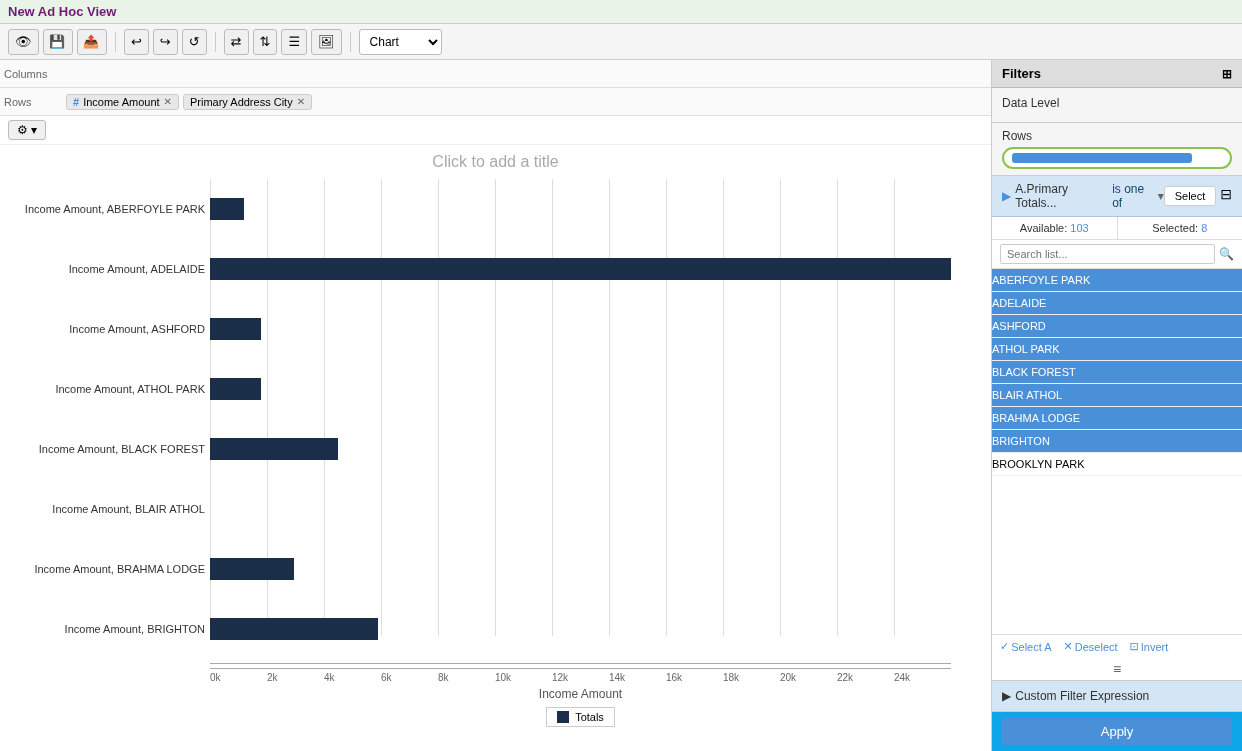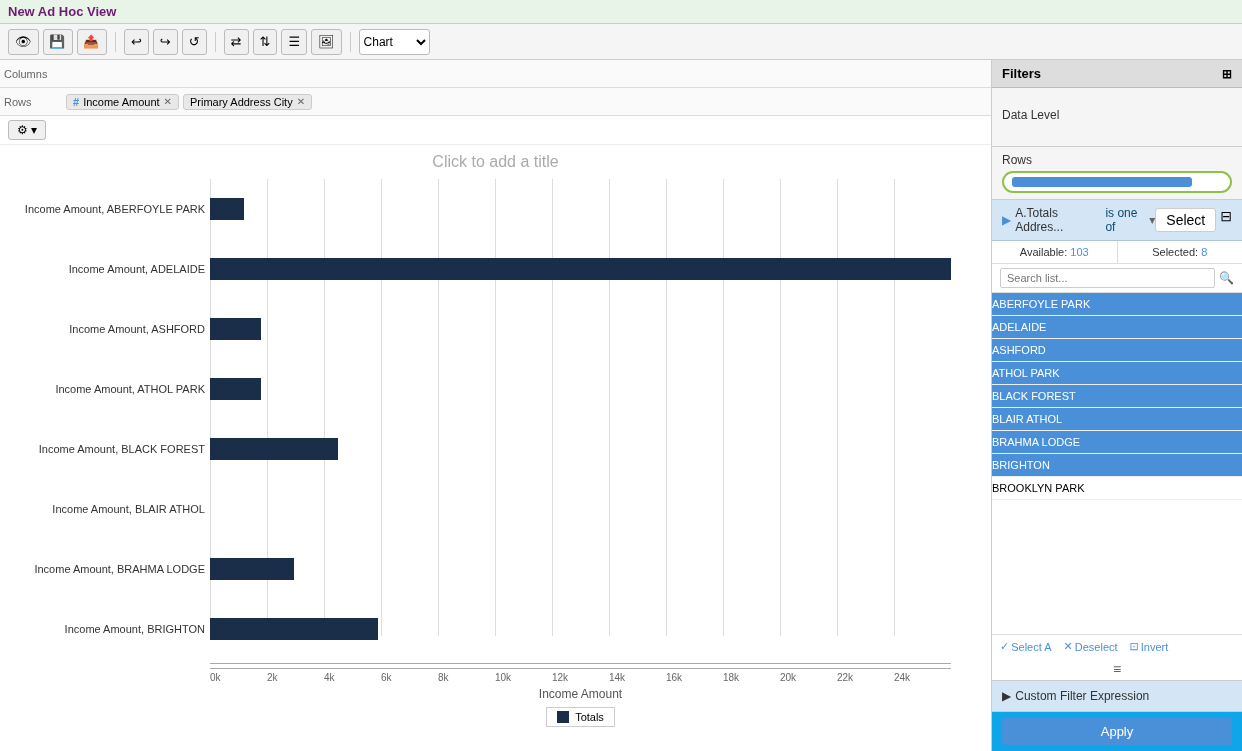--- a/index.html
+++ b/index.html
@@ -38,21 +38,21 @@
       min-width: 24px;
       height: 26px;
       display: flex;
       align-items: center;
       justify-content: center;
     }
     .toolbar-separator { width: 1px; height: 20px; background: #ccc; margin: 0 4px; }
     .chart-select {
       border: 1px solid #bbb;
       border-radius: 3px;
-      padding: 2px 0;
+      padding: 2px 6px;
       height: 26px;
       background: white;
       font-size: 12px;
     }
 
     
     .main-layout {
       display: flex;
       height: calc(751px - 24px - 36px);
     }
@@ -202,21 +202,21 @@
       padding: 6px 10px;
       font-weight: bold;
       font-size: 13px;
       display: flex;
       justify-content: space-between;
       align-items: center;
       border-bottom: 1px solid #bbb;
     }
 
     .data-level-section {
-      padding: 20px 10px;
+      padding: 8px 10px;
       border-bottom: 1px solid #ccc;
       background: #f5f5f5;
     }
     .data-level-label {
       font-size: 12px;
       color: #333;
       margin-bottom: 4px;
     }
 
     
@@ -385,21 +385,21 @@
       font-size: 13px;
       width: 100%;
     }
 
     
     .select-btn {
       background: white;
       border: 1px solid #ccc;
       border-radius: 3px;
       padding: 3px 10px;
-      font-size: 14px;
+      font-size: 11px;
       cursor: pointer;
     }
   </style>
 </head>
 <body>
 
 <div class="title-bar">
   <span>New Ad Hoc View</span>
 </div>
 
@@ -549,21 +549,21 @@
       <div class="rows-highlight">
         <div class="rows-bar"></div>
       </div>
     </div>
 
     <div class="filter-section">
 
       <div class="filter-section-header">
         <div class="filter-section-title">
           <span class="filter-triangle">▶</span>
-          <span>A.Totals Addres...</span>
+          <span>A.Primary Totals...</span>
           <span style="color:#0c4a6e; margin-left:4px;">is one of</span>
           <span style="color:#666;">▾</span>
         </div>
         <div style="display:flex; gap:4px;">
           <button class="select-btn">Select</button>
           <span style="cursor:pointer; font-size:14px;">⊟</span>
         </div>
       </div>
 
       <div class="filter-stats">

